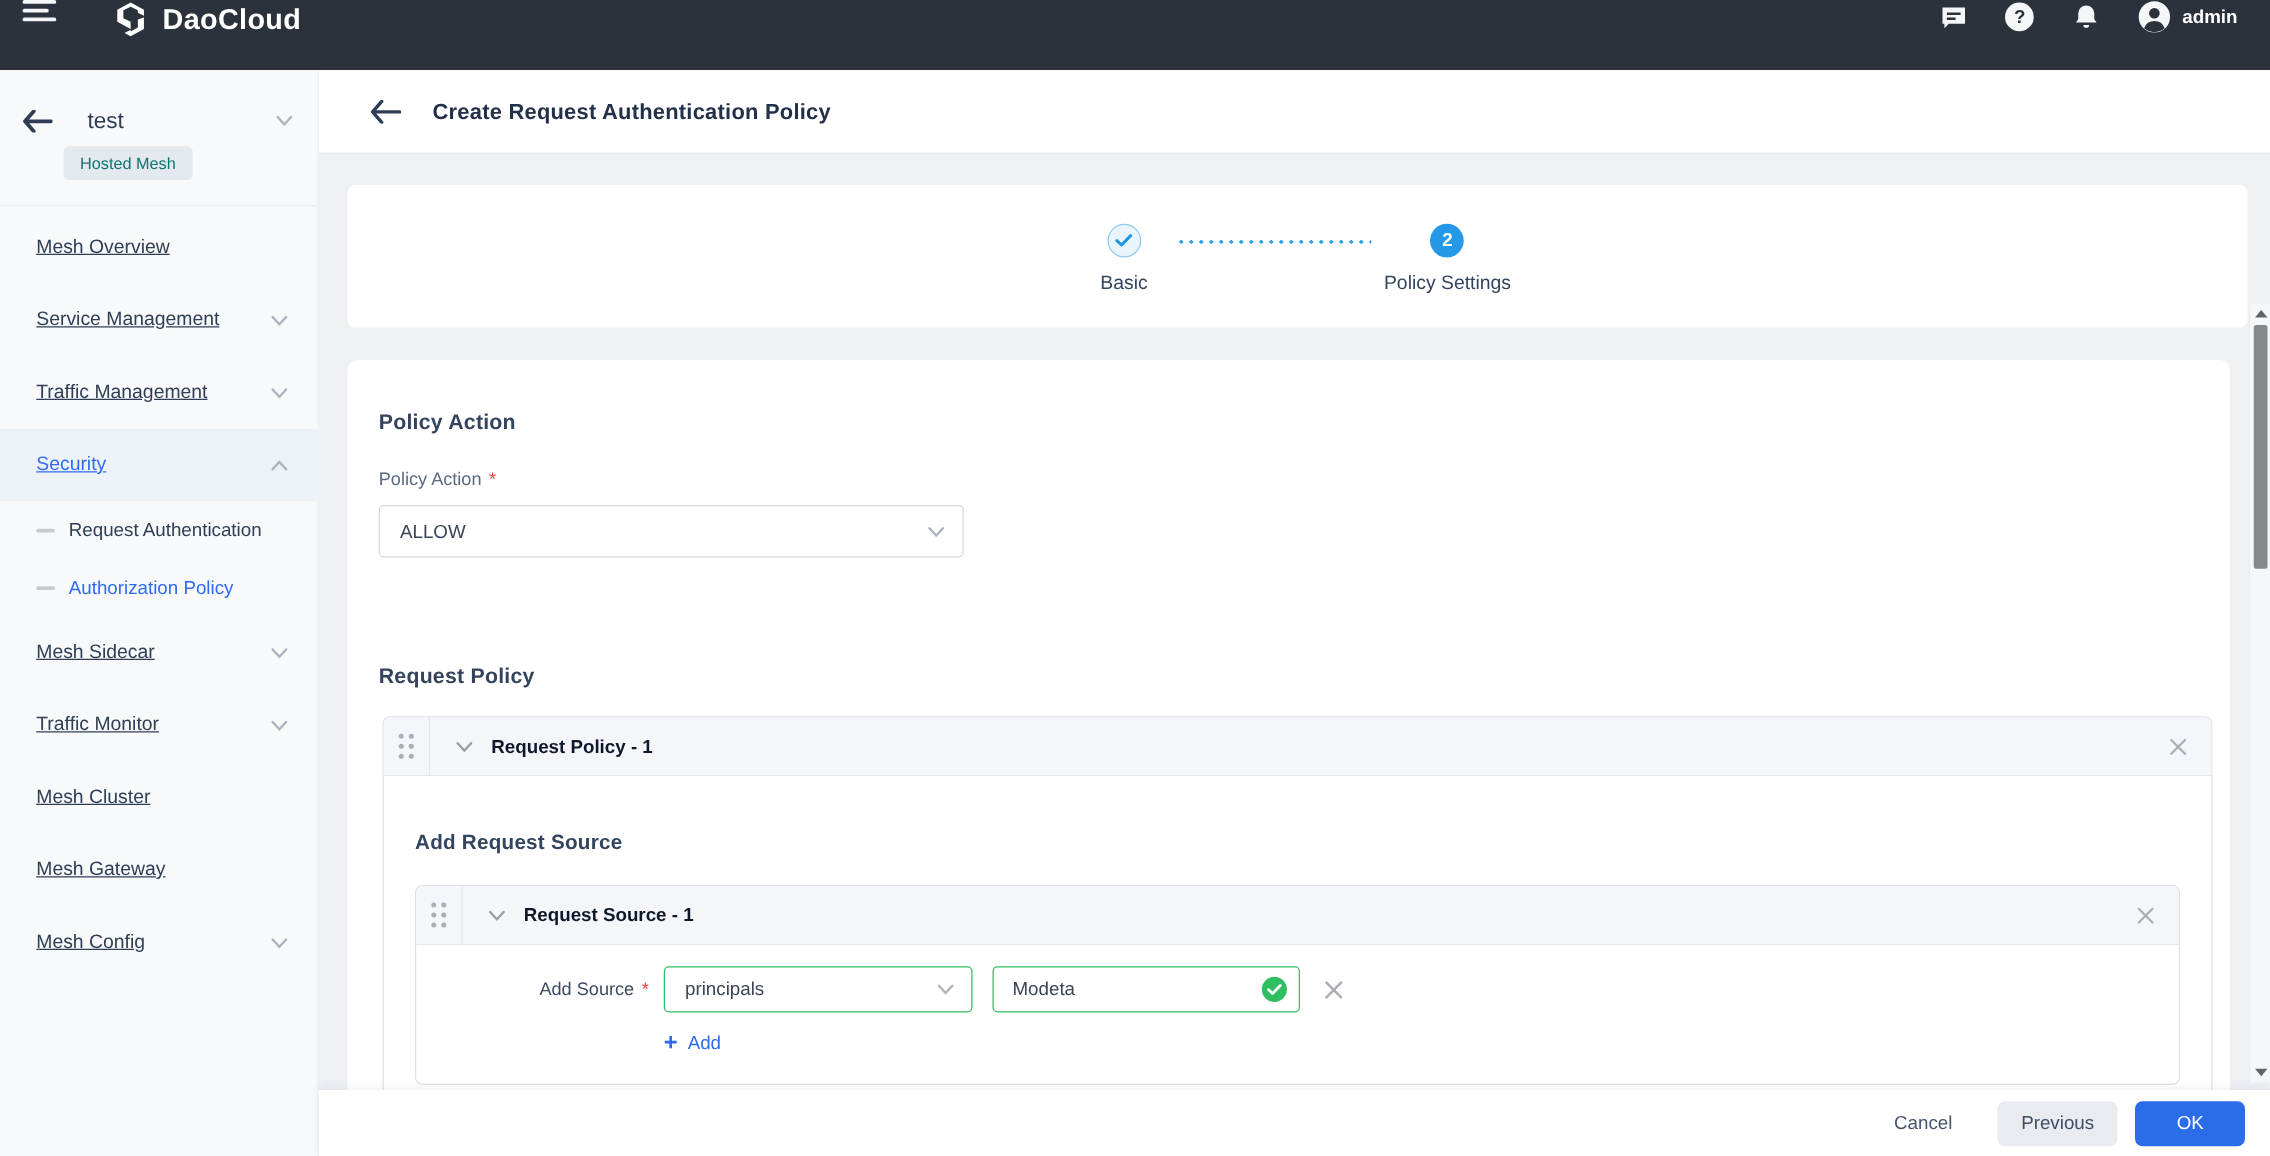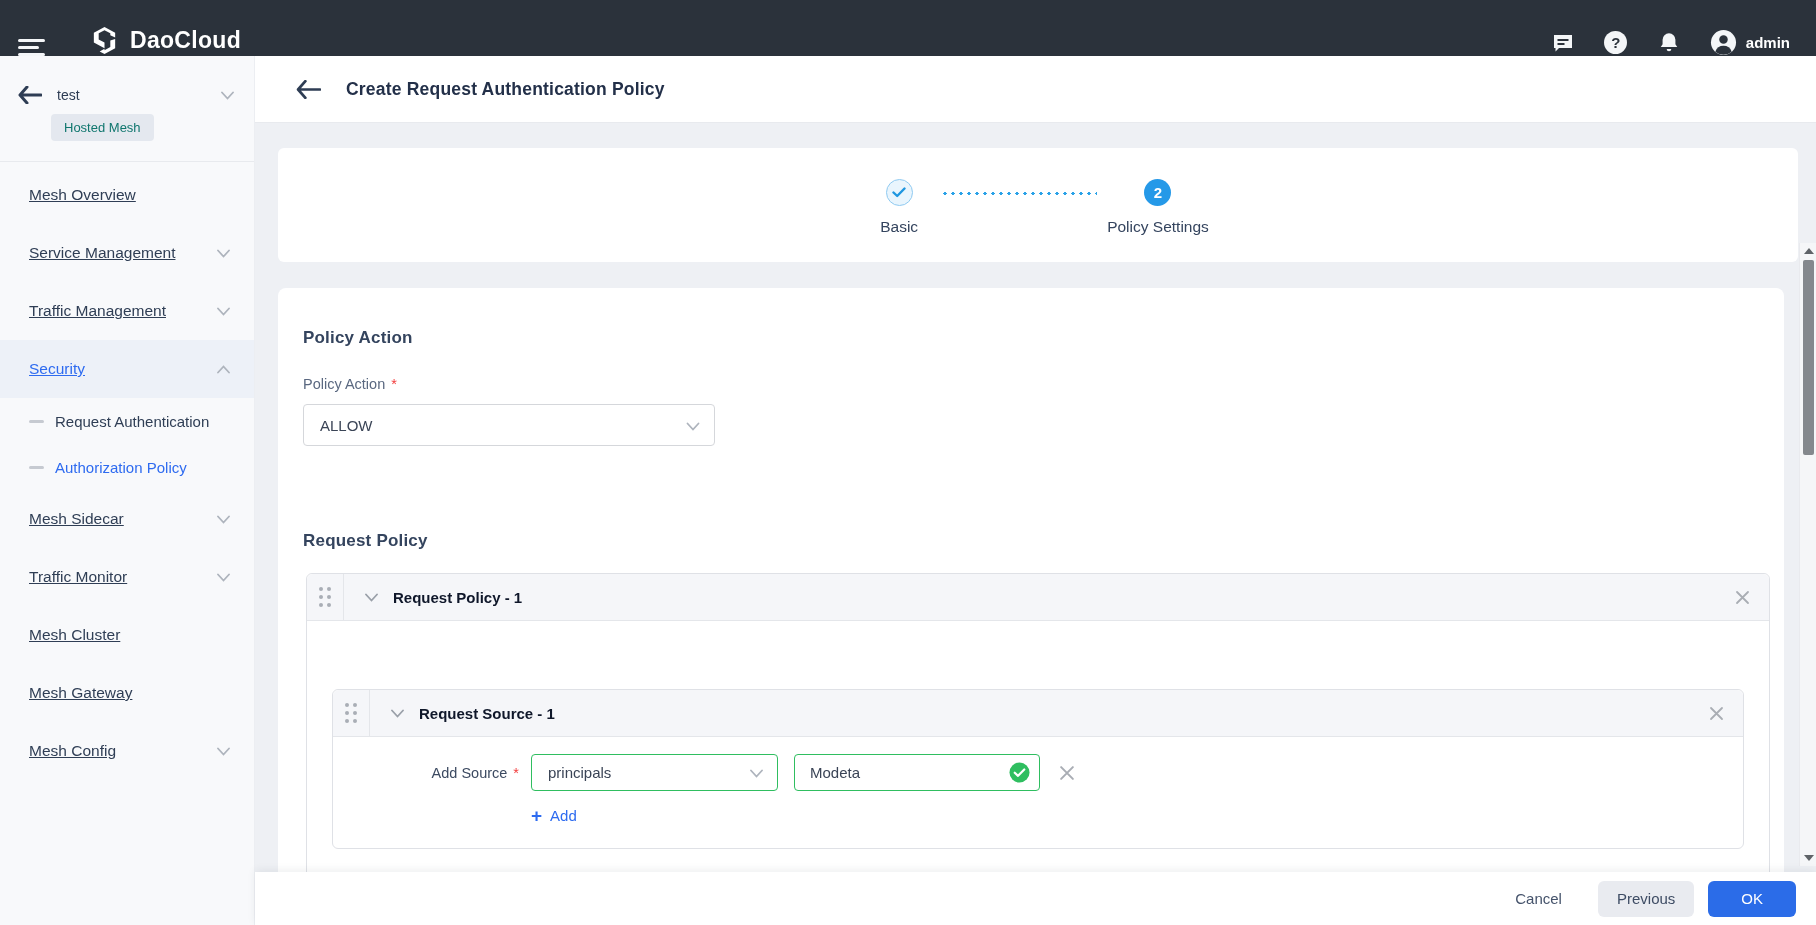--- a/index.html
+++ b/index.html
@@ -1,36 +1,36 @@
 <!DOCTYPE html>
 <html><head>
 <meta charset="utf-8">
 <style>
   * { margin:0; padding:0; box-sizing:border-box; }
   html,body { width:1816px; height:925px; overflow:hidden; }
   body { font-family:"Liberation Sans", sans-serif; background:#eef0f4; }
   #app { position:relative; width:1816px; height:925px; overflow:hidden; }
 
   
-  .topbar { position:absolute; top:0; left:0; right:0; height:56px; background:#2b323b; display:flex; align-items:flex-end; z-index:40; }
+  .topbar { position:absolute; top:0; left:0; right:0; height:56px; background:#2b323b; display:flex; align-items:flex-start; z-index:40; }
   .hamburger { margin-left:18px; width:27px; height:17px; display:flex; flex-direction:column; justify-content:space-between; cursor:pointer; }
   .hamburger span { height:3px; background:#f4f6f8; border-radius:2px; }
   .hamburger span:nth-child(2){ width:78%; }
   .brand { display:flex; align-items:center; margin-left:44px; gap:10px; cursor:pointer; }
   .brand-text { color:#ffffff; font-size:23px; font-weight:700; letter-spacing:.3px; }
   .topbar-right { margin-left:auto; display:flex; align-items:center; gap:29px; margin-right:26px; }
   .tb-icon { width:24px; height:24px; display:flex; align-items:center; justify-content:center; cursor:pointer; }
   .help-circle { width:23px; height:23px; border-radius:50%; background:#f4f6f8; color:#2b323b; font-weight:700; font-size:15px; display:flex; align-items:center; justify-content:center; }
   .user-chip { display:flex; align-items:center; gap:9px; cursor:pointer; }
   .user-name { color:#ffffff; font-size:15px; font-weight:600; }
 
   
   .sidebar { position:absolute; top:56px; left:0; bottom:0; width:255px; background:#f8f9fb; border-right:1px solid #eceef2; z-index:30; }
   .mesh-head { display:flex; align-items:center; padding:30px 20px 0 18px; }
-  .mesh-name { font-size:14px; color:#2e3d54; margin-left:15px; }
+  .mesh-name { font-size:18px; color:#2e3d54; margin-left:28px; }
   .mesh-chevron { margin-left:auto; }
   .badge { display:inline-block; margin:10px 0 0 51px; background:#e4e8ef; color:#0f766e; font-size:13px; padding:6px 13px; border-radius:4px; }
   .side-divider { border-top:1px solid #e8eaee; margin-top:20px; }
   .nav { padding-top:4px; }
   .nav-item { height:58px; display:flex; align-items:center; padding:0 24px 0 29px; font-size:15.5px; color:#2f3e55; cursor:pointer;text-decoration:underline; }
   .nav-item .chev { margin-left:auto; }
   .nav-item.active { background:#edf1f8; color:#2e6bf0; }
   .nav-sub { height:46px; display:flex; align-items:center; padding-left:29px; font-size:15px; color:#2f3e55; cursor:pointer; }
   .nav-sub .dash { width:15px; height:3px; border-radius:2px; background:#c6cad1; margin-right:11px; }
   .nav-sub.active { color:#2e6bf0; }
@@ -51,21 +51,21 @@
   .step-active .step-circle { background:#2599e8; color:#ffffff; font-size:15px; font-weight:600; }
   .step-label { margin-top:12px; font-size:15.5px; color:#34445e; white-space:nowrap; }
   .connector { width:156px; height:3px; margin:13px 10px 0; background-image:radial-gradient(circle, #2aa2e8 1.5px, transparent 1.6px); background-size:8px 3px; background-repeat:repeat-x; }
 
   .form-card { position:absolute; left:23px; top:154px; right:32px; height:800px; background:#ffffff; border-radius:8px; padding:40px 14px 0 25px; }
   .section-h { font-size:17px; font-weight:600; color:#34445e; letter-spacing:.2px; }
   .field-label { margin-top:28px; font-size:14.5px; color:#5a6880; }
   .req { color:#f23c3c; margin-left:6px; font-size:14.5px; }
   .select { position:relative; display:flex; align-items:center; border:1px solid #d5d7db; border-radius:4px; background:#fff; padding:0 16px; font-size:15px; color:#3a4456; cursor:pointer; }
   .select .chev { position:absolute; right:14px; }
-  .select-allow { margin-top:12px; width:412px; height:42px; }
+  .select-allow { margin-top:12px; width:468px; height:42px; }
   .gap-56 { margin-top:85px; }
 
   .sub-card { border:1px solid #dfe1e6; border-radius:6px; background:#fff; }
   .sub-card-header { height:47px; background:#f5f6f9; border-bottom:1px solid #e4e6ea; border-radius:6px 6px 0 0; display:flex; align-items:center; }
   .drag-cell { width:37px; align-self:stretch; border-right:1px solid #e4e6ea; display:flex; align-items:center; justify-content:center; cursor:grab; }
   .dots { display:grid; grid-template-columns:4px 4px; grid-auto-rows:4px; gap:4px; }
   .dots i { width:4px; height:4px; border-radius:50%; background:#a9aeb6; }
   .collapse-chev { margin-left:21px; cursor:pointer; display:flex; }
   .sub-card-title { margin-left:15px; font-size:15px; font-weight:700; color:#0f172a; }
   .card-close { margin-left:auto; margin-right:19px; cursor:pointer; display:flex; }
@@ -300,20 +300,21 @@
               </svg>
           </span>
           <span class="sub-card-title">Request Policy - 1</span>
           <span class="card-close">
             <svg width="15" height="15" viewBox="0 0 15 15">
                 <path d="M2 2 L13 13 M13 2 L2 13" stroke="#a9adb4" stroke-width="1.8" stroke-linecap="round"></path>
               </svg>
           </span>
         </div>
         <div class="policy-body">
+          <div class="section-h" style="font-size:16.5px;">Add Request Source</div>
 
           <div class="sub-card source-card">
             <div class="sub-card-header">
               <div class="drag-cell">
                 <div class="dots">
                     <i></i>
                     <i></i>
                     <i></i>
                     <i></i>
                     <i></i>

